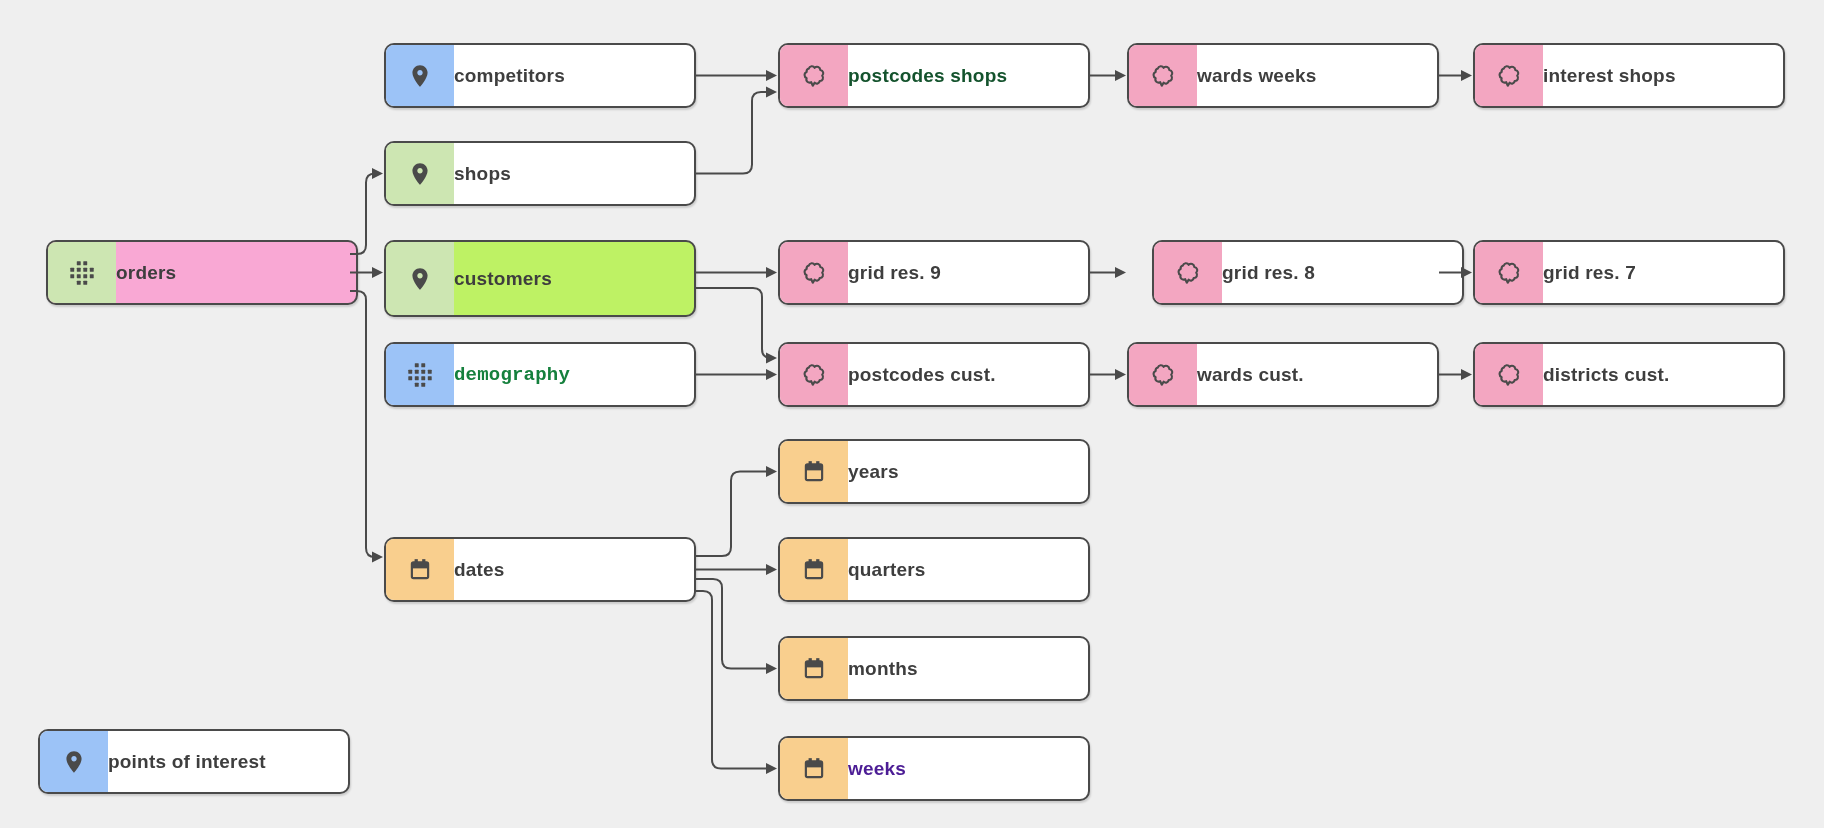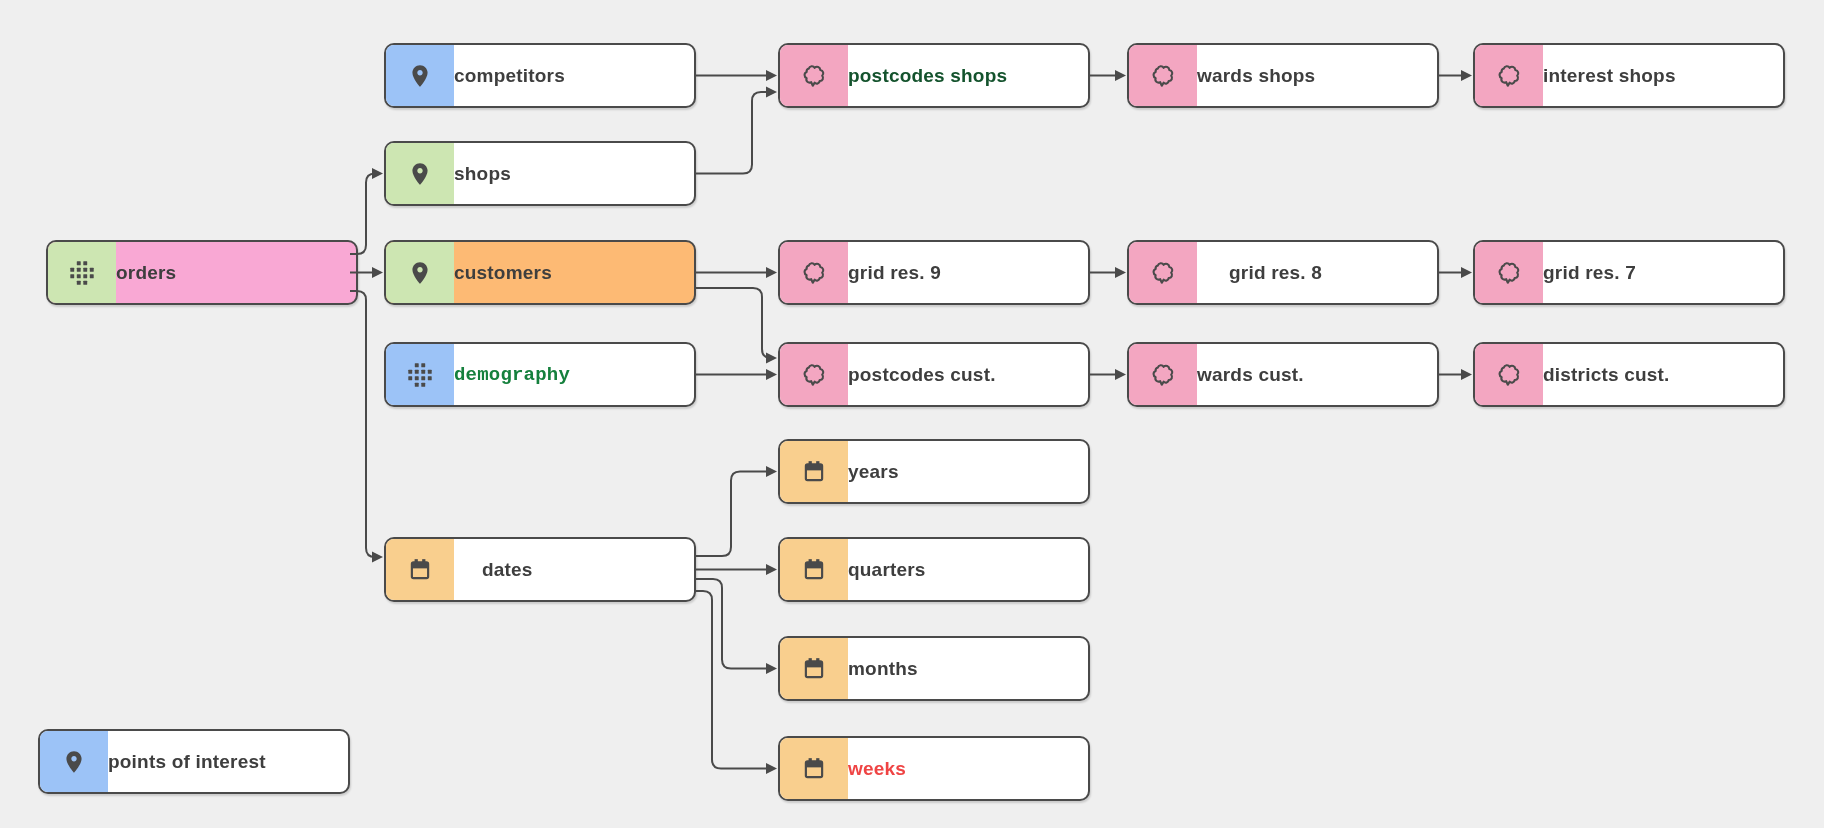--- a/index.html
+++ b/index.html
@@ -133,21 +133,21 @@
       <div class="label" style="color: rgb(62, 62, 62);">competitors</div>
     </div>
     <div class="node" style="left: 384px; top: 141px; width: 312px; height: 65px; border-color: rgb(74, 74, 74); background: rgb(255, 255, 255); text-align: center;">
       <div class="strip" style="background: rgb(205, 230, 178);">
         <svg width="26" height="26" viewBox="0 0 24 24">
           <path fill="#4a4a4a" fill-rule="evenodd" d="M12 2C8.13 2 5 5.13 5 9c0 5.25 7 13 7 13s7-7.75 7-13c0-3.87-3.13-7-7-7zm0 9.5c-1.38 0-2.5-1.12-2.5-2.5s1.12-2.5 2.5-2.5 2.5 1.12 2.5 2.5-1.12 2.5-2.5 2.5z"></path>
         </svg>
       </div>
       <div class="label" style="color: rgb(62, 62, 62);">shops</div>
     </div>
-    <div class="node" style="left: 384px; top: 240px; width: 312px; height: 65px; border-color: rgb(74, 74, 74); background: #fdba74;">
+    <div class="node" style="left: 384px; top: 240px; width: 312px; height: 77px; border-color: rgb(74, 74, 74); background: #bef264;">
       <div class="strip" style="background: rgb(205, 230, 178);">
         <svg width="26" height="26" viewBox="0 0 24 24">
           <path fill="#4a4a4a" fill-rule="evenodd" d="M12 2C8.13 2 5 5.13 5 9c0 5.25 7 13 7 13s7-7.75 7-13c0-3.87-3.13-7-7-7zm0 9.5c-1.38 0-2.5-1.12-2.5-2.5s1.12-2.5 2.5-2.5 2.5 1.12 2.5 2.5-1.12 2.5-2.5 2.5z"></path>
         </svg>
       </div>
       <div class="label" style="color: rgb(62, 62, 62);">customers</div>
     </div>
     <div class="node" style="left: 384px; top: 342px; width: 312px; height: 65px; border-color: rgb(74, 74, 74); background: rgb(255, 255, 255);">
       <div class="strip" style="background: rgb(156, 195, 247);">
         <svg width="26" height="26" viewBox="0 0 24 24">
@@ -162,21 +162,21 @@
             <rect x="7.2" y="13.2" width="3.6" height="3.6" rx="0.5"></rect>
             <rect x="13.2" y="13.2" width="3.6" height="3.6" rx="0.5"></rect>
             <rect x="19.2" y="13.2" width="3.6" height="3.6" rx="0.5"></rect>
             <rect x="7.2" y="19.2" width="3.6" height="3.6" rx="0.5"></rect>
             <rect x="13.2" y="19.2" width="3.6" height="3.6" rx="0.5"></rect>
           </g>
         </svg>
       </div>
       <div class="label" style="color: #15803d; font-family: Liberation Mono, monospace;">demography</div>
     </div>
-    <div class="node" style="left: 384px; top: 537px; width: 312px; height: 65px; border-color: rgb(74, 74, 74); background: rgb(255, 255, 255); gap: 28px;">
+    <div class="node" style="left: 384px; top: 537px; width: 312px; height: 65px; border-color: rgb(74, 74, 74); background: rgb(255, 255, 255);">
       <div class="strip" style="background: rgb(249, 207, 142);">
         <svg width="26" height="26" viewBox="0 0 24 24">
           <g fill="#4a4a4a">
             <rect x="7" y="2" width="3" height="5.5"></rect>
             <rect x="14" y="2" width="3" height="5.5"></rect>
             <rect x="4.5" y="5" width="15" height="5.5"></rect>
           </g>
           <rect x="4.5" y="5" width="15" height="14.5" rx="1.5" fill="none" stroke="#4a4a4a" stroke-width="2"></rect>
         </svg>
       </div>
@@ -249,31 +249,31 @@
       <div class="strip" style="background: rgb(249, 207, 142);">
         <svg width="26" height="26" viewBox="0 0 24 24">
           <g fill="#4a4a4a">
             <rect x="7" y="2" width="3" height="5.5"></rect>
             <rect x="14" y="2" width="3" height="5.5"></rect>
             <rect x="4.5" y="5" width="15" height="5.5"></rect>
           </g>
           <rect x="4.5" y="5" width="15" height="14.5" rx="1.5" fill="none" stroke="#4a4a4a" stroke-width="2"></rect>
         </svg>
       </div>
-      <div class="label" style="color: #ef4444;">weeks</div>
+      <div class="label" style="color: #4c1d95;">weeks</div>
     </div>
     <div class="node" style="left: 1127px; top: 43px; width: 312px; height: 65px; border-color: rgb(74, 74, 74); background: rgb(255, 255, 255);">
       <div class="strip" style="background: rgb(243, 166, 193);">
         <svg width="28" height="28" viewBox="0 0 24 24">
           <path fill="none" stroke="#4a4a4a" stroke-width="1.8" stroke-linejoin="round" d="M7.5 5.6 C8.3 3.3 11.4 3 12.5 5 C14.3 3.2 17.3 4.2 17.4 6.8 C19.9 7.2 20.8 10 19 11.7 C20.6 13.6 19.4 16.4 16.9 16.3 C16.6 18.5 14 19.3 12.6 17.7 L11 20.3 L9.6 17.3 C7.1 18.5 4.7 16.3 5.7 13.8 C3.3 12.8 3.3 9.4 5.7 8.5 C5.5 7.2 6.3 6 7.5 5.6 Z"></path>
         </svg>
       </div>
-      <div class="label" style="color: rgb(62, 62, 62);">wards shops</div>
-    </div>
-    <div class="node" style="left: 1127px; top: 240px; width: 312px; height: 65px; border-color: rgb(74, 74, 74); background: rgb(255, 255, 255); gap: 32px;">
+      <div class="label" style="color: rgb(62, 62, 62);">wards weeks</div>
+    </div>
+    <div class="node" style="left: 1152px; top: 240px; width: 312px; height: 65px; border-color: rgb(74, 74, 74); background: rgb(255, 255, 255);">
       <div class="strip" style="background: rgb(243, 166, 193);">
         <svg width="28" height="28" viewBox="0 0 24 24">
           <path fill="none" stroke="#4a4a4a" stroke-width="1.8" stroke-linejoin="round" d="M7.5 5.6 C8.3 3.3 11.4 3 12.5 5 C14.3 3.2 17.3 4.2 17.4 6.8 C19.9 7.2 20.8 10 19 11.7 C20.6 13.6 19.4 16.4 16.9 16.3 C16.6 18.5 14 19.3 12.6 17.7 L11 20.3 L9.6 17.3 C7.1 18.5 4.7 16.3 5.7 13.8 C3.3 12.8 3.3 9.4 5.7 8.5 C5.5 7.2 6.3 6 7.5 5.6 Z"></path>
         </svg>
       </div>
       <div class="label" style="color: rgb(62, 62, 62);">grid res. 8</div>
     </div>
     <div class="node" style="left: 1127px; top: 342px; width: 312px; height: 65px; border-color: rgb(74, 74, 74); background: rgb(255, 255, 255);">
       <div class="strip" style="background: rgb(243, 166, 193);">
         <svg width="28" height="28" viewBox="0 0 24 24">

